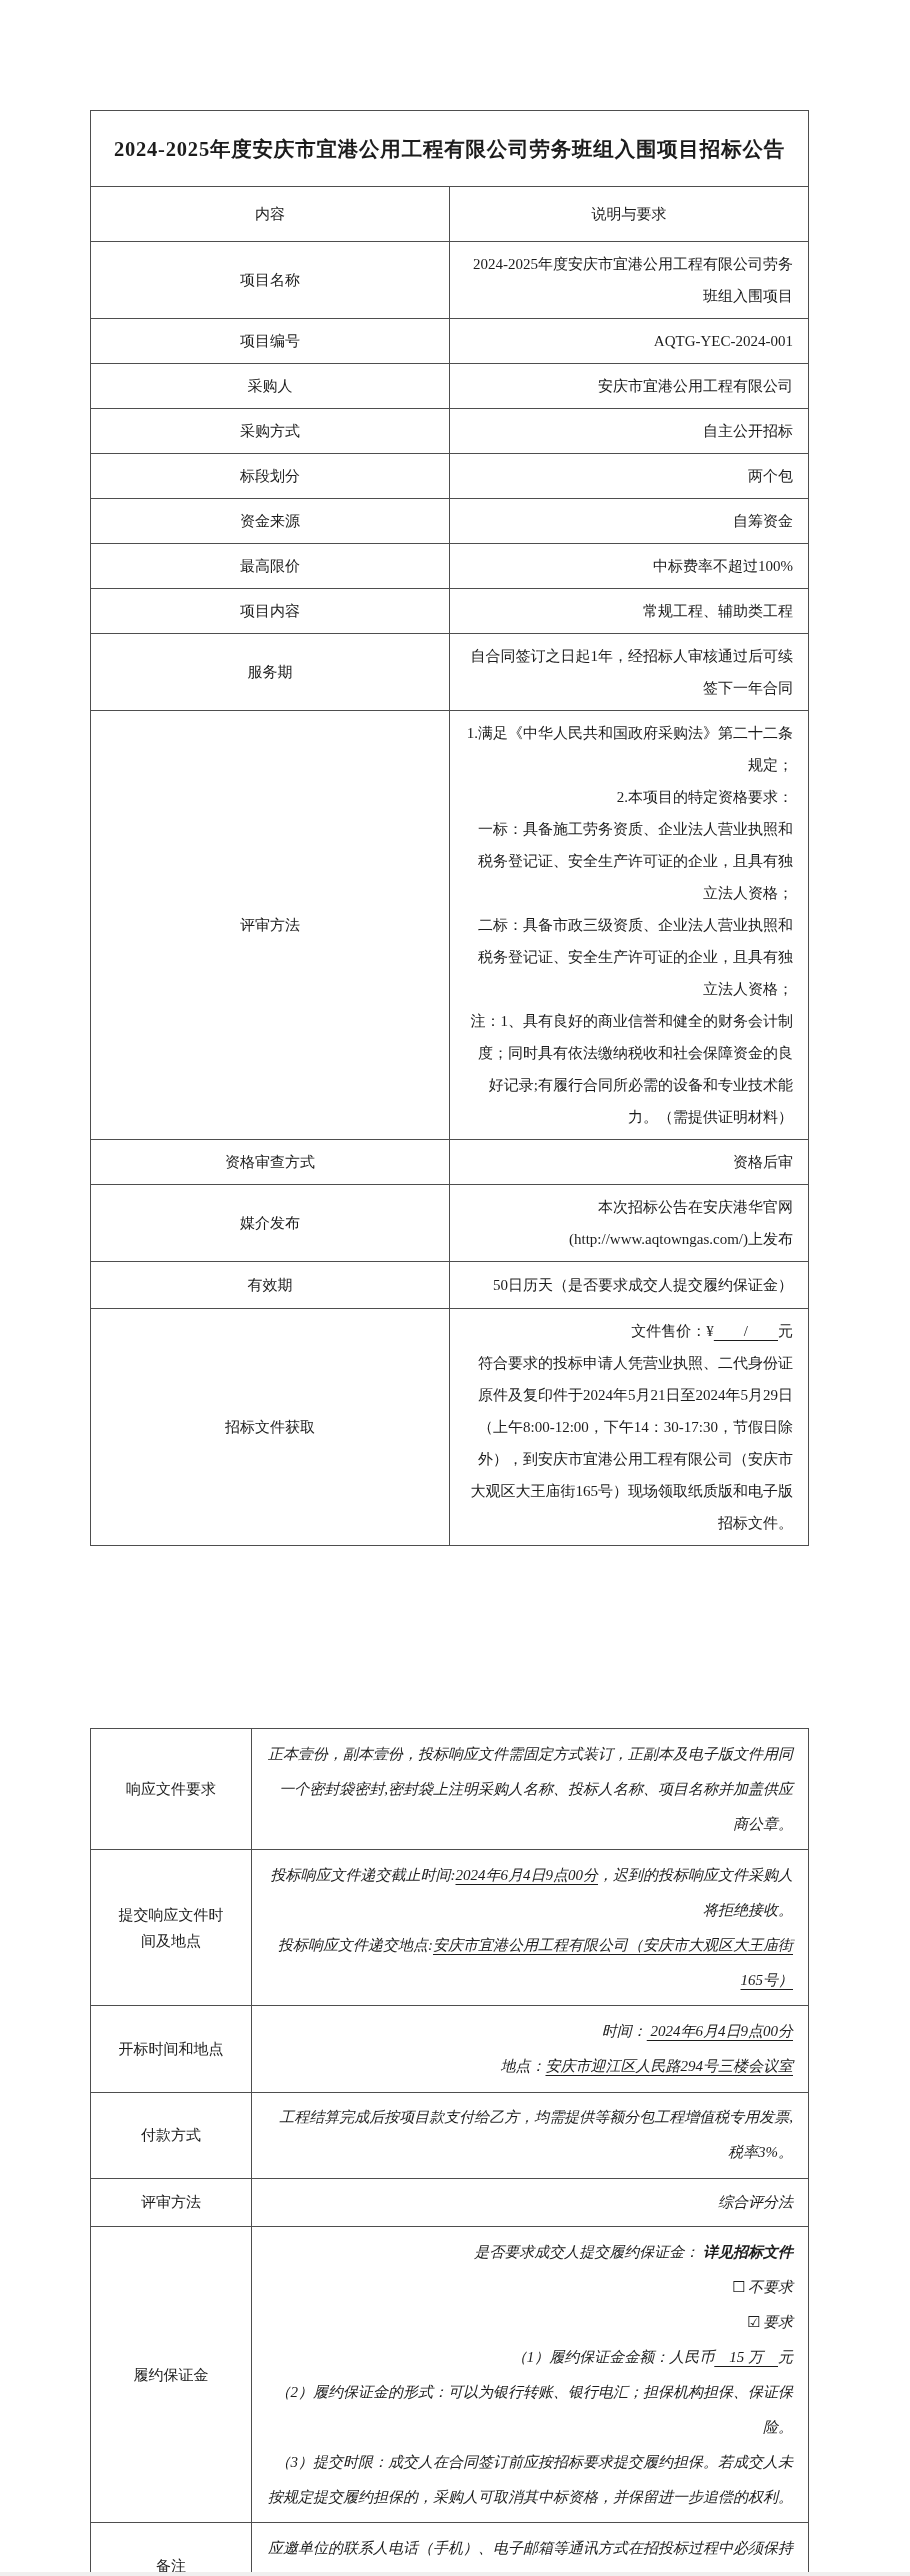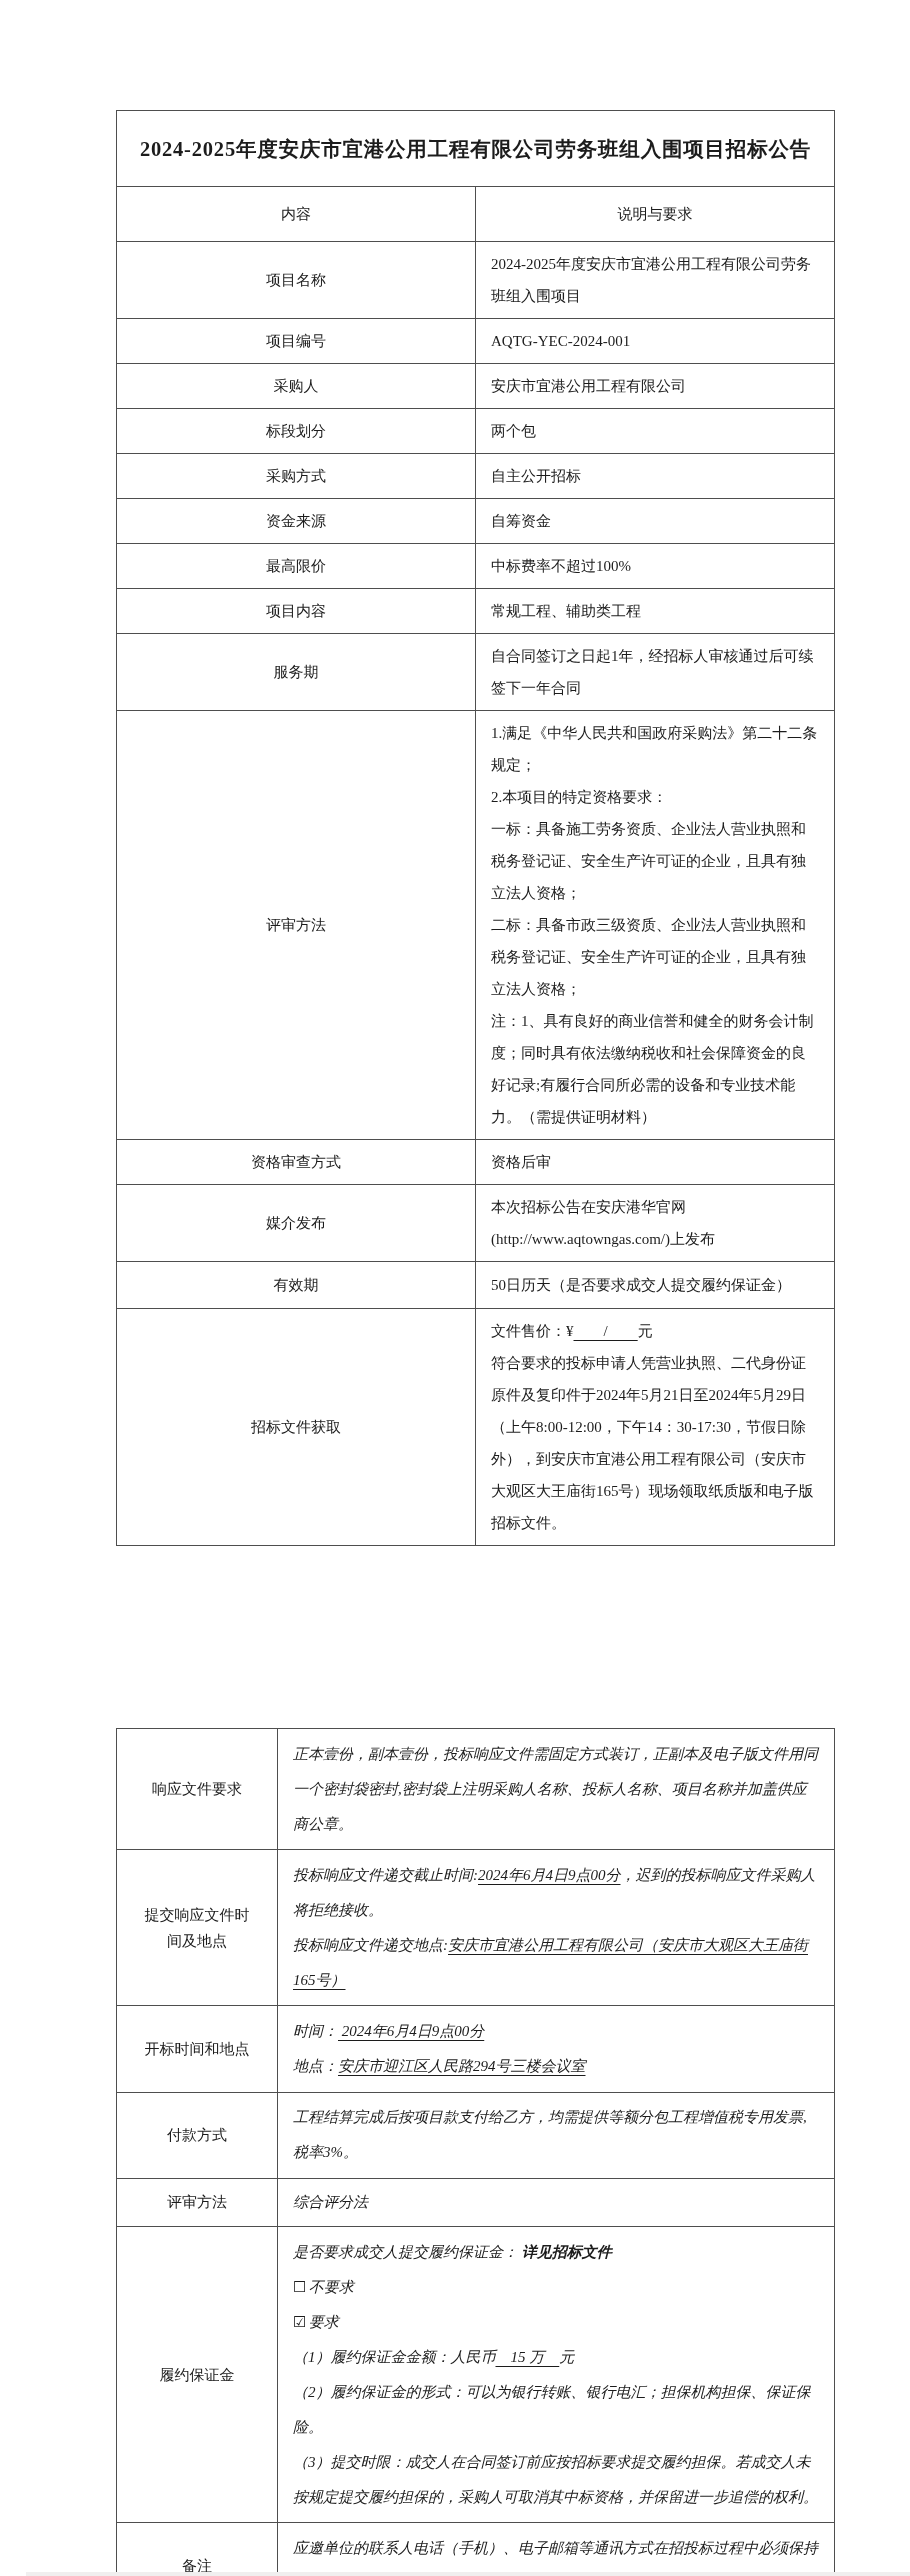--- a/index.html
+++ b/index.html
@@ -9,41 +9,40 @@
     background: #ffffff;
     font-family: "Liberation Serif", "DejaVu Serif", serif;
     color: #1c1c1c;
     overflow: hidden;
   }
   .page {
     position: relative;
     width: 845px; height: 2576px;
     padding-top: 110px;
     padding-left: 90px;
-    margin-left: 26px;
   }
   table.doc-table {
     border-collapse: collapse;
     width: 719px;
     table-layout: fixed;
   }
   table.doc-table td {
     border: 1.5px solid #4e4e4e;
     font-size: 15px;
     vertical-align: middle;
   }
   td.lbl {
     width: 161px;
     text-align: center;
     padding: 6px 21px;
     line-height: 26px;
   }
   td.val {
     padding: 6px 15px;
-    text-align: left;
+    text-align: right;
     line-height: 32px;
   }
   td.val.center { text-align: center; }
   tr.title-row td {
     height: 76px;
     text-align: center;
     font-weight: bold;
     font-size: 20.5px;
     letter-spacing: 0.8px;
   }
@@ -91,26 +90,26 @@
     </tr>
     <tr class="single">
       <td class="lbl">项目编号</td>
       <td class="val">AQTG-YEC-2024-001</td>
     </tr>
     <tr class="single">
       <td class="lbl">采购人</td>
       <td class="val">安庆市宜港公用工程有限公司</td>
     </tr>
     <tr class="single">
+      <td class="lbl">采购方式</td>
+      <td class="val">自主公开招标</td>
+    </tr>
+    <tr class="single">
       <td class="lbl">标段划分</td>
       <td class="val">两个包</td>
-    </tr>
-    <tr class="single">
-      <td class="lbl">采购方式</td>
-      <td class="val">自主公开招标</td>
     </tr>
     <tr class="single">
       <td class="lbl">资金来源</td>
       <td class="val">自筹资金</td>
     </tr>
     <tr class="single">
       <td class="lbl">最高限价</td>
       <td class="val">中标费率不超过100%</td>
     </tr>
     <tr class="single">

